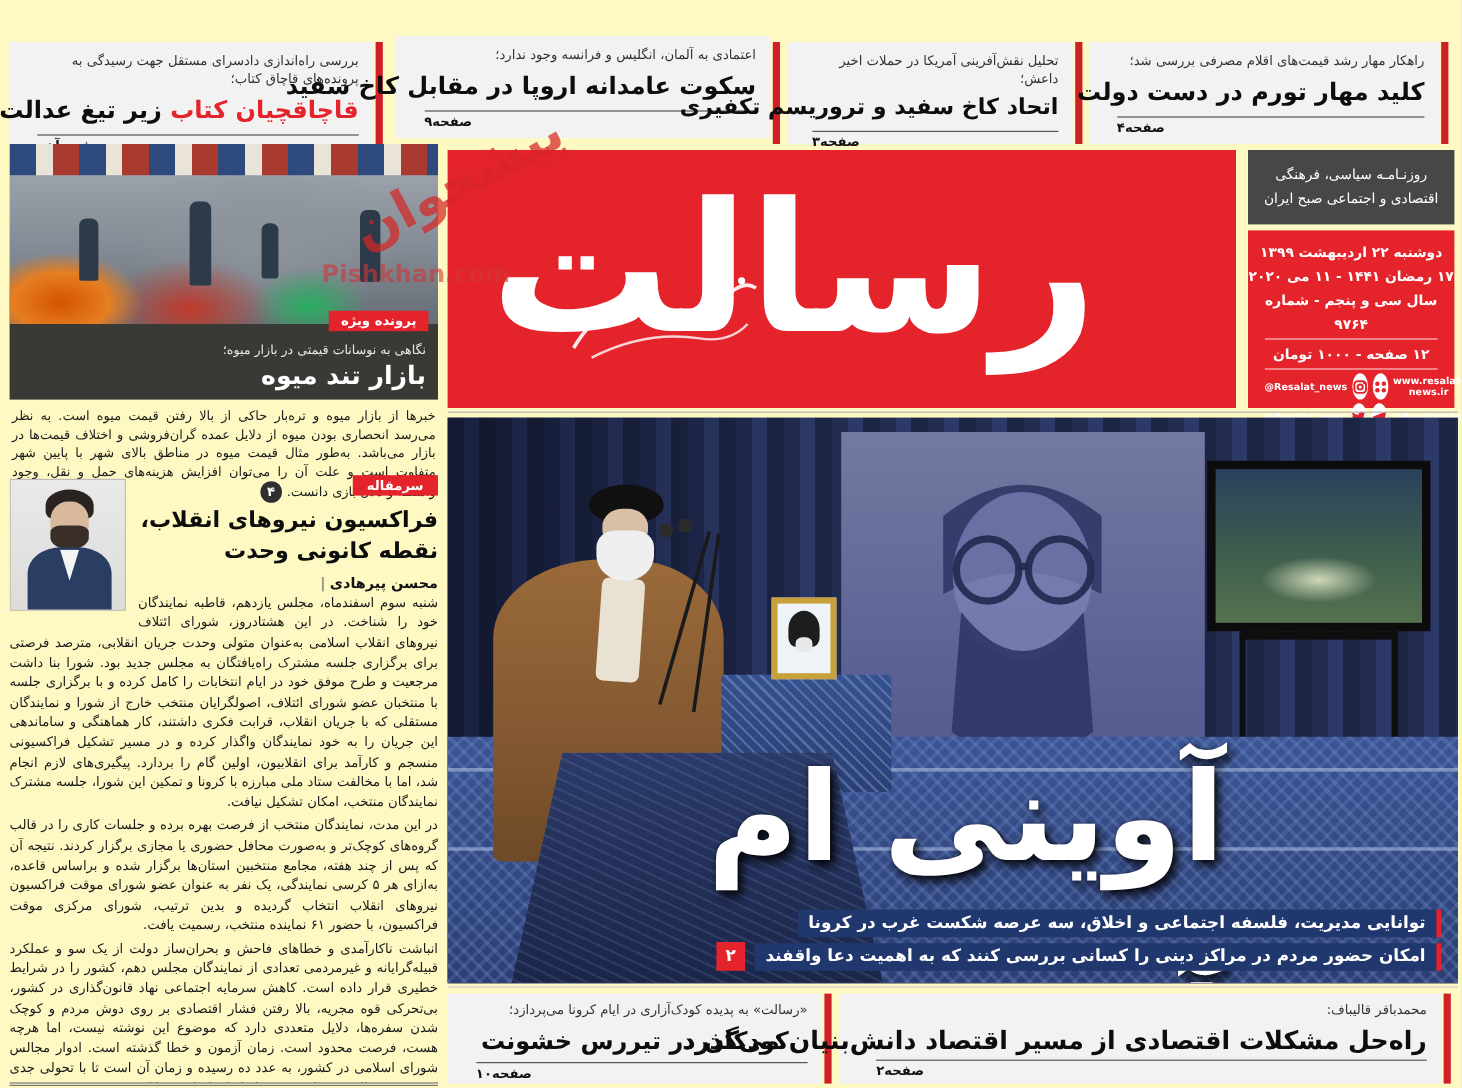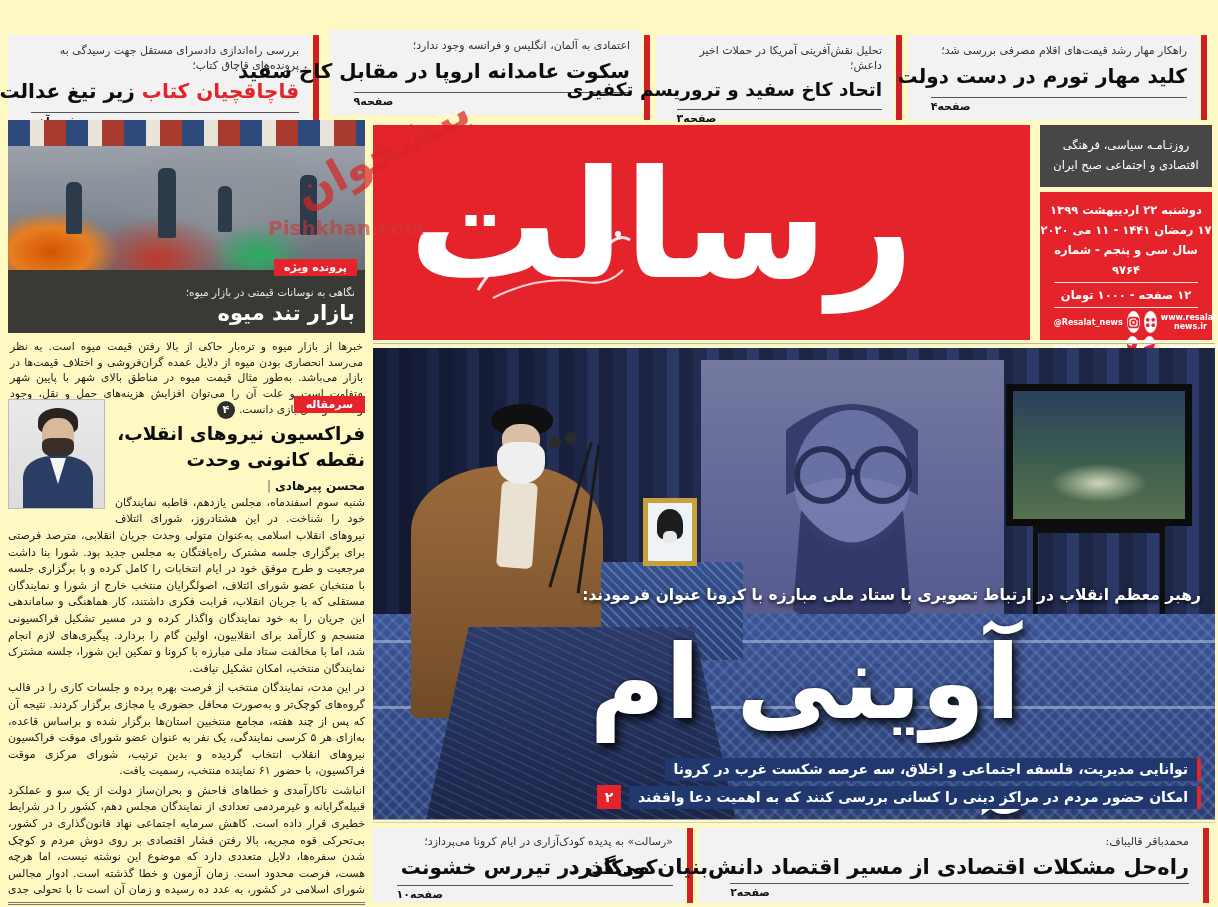--- a/index.html
+++ b/index.html
@@ -278,21 +278,20 @@
     <div class="mic1"></div>
     <div class="mic2"></div>
     <div class="michead"></div>
     <div class="michead2"></div>
     <div class="ltable"></div>
     <div class="frame">
         <div class="kface"></div>
       </div>
     <div class="lectern"></div>
 
-    <div class="lkicker">رهبر معظم انقلاب در ارتباط تصویری با ستاد ملی مبارزه با کرونا عنوان فرمودند:</div>
     <div class="lhead">آوینی ام آرزوست</div>
 
     <div class="bullets">
       <div class="bline"><span class="btxt">توانایی مدیریت، فلسفه اجتماعی و اخلاق، سه عرصه شکست غرب در کرونا</span></div>
       <div class="bline"><span class="btxt">امکان حضور مردم در مراکز دینی را کسانی بررسی کنند که به اهمیت دعا واقفند</span><span class="badge2">۲</span></div>
     </div>
   </div>
 
   <div class="botline"></div>
 

